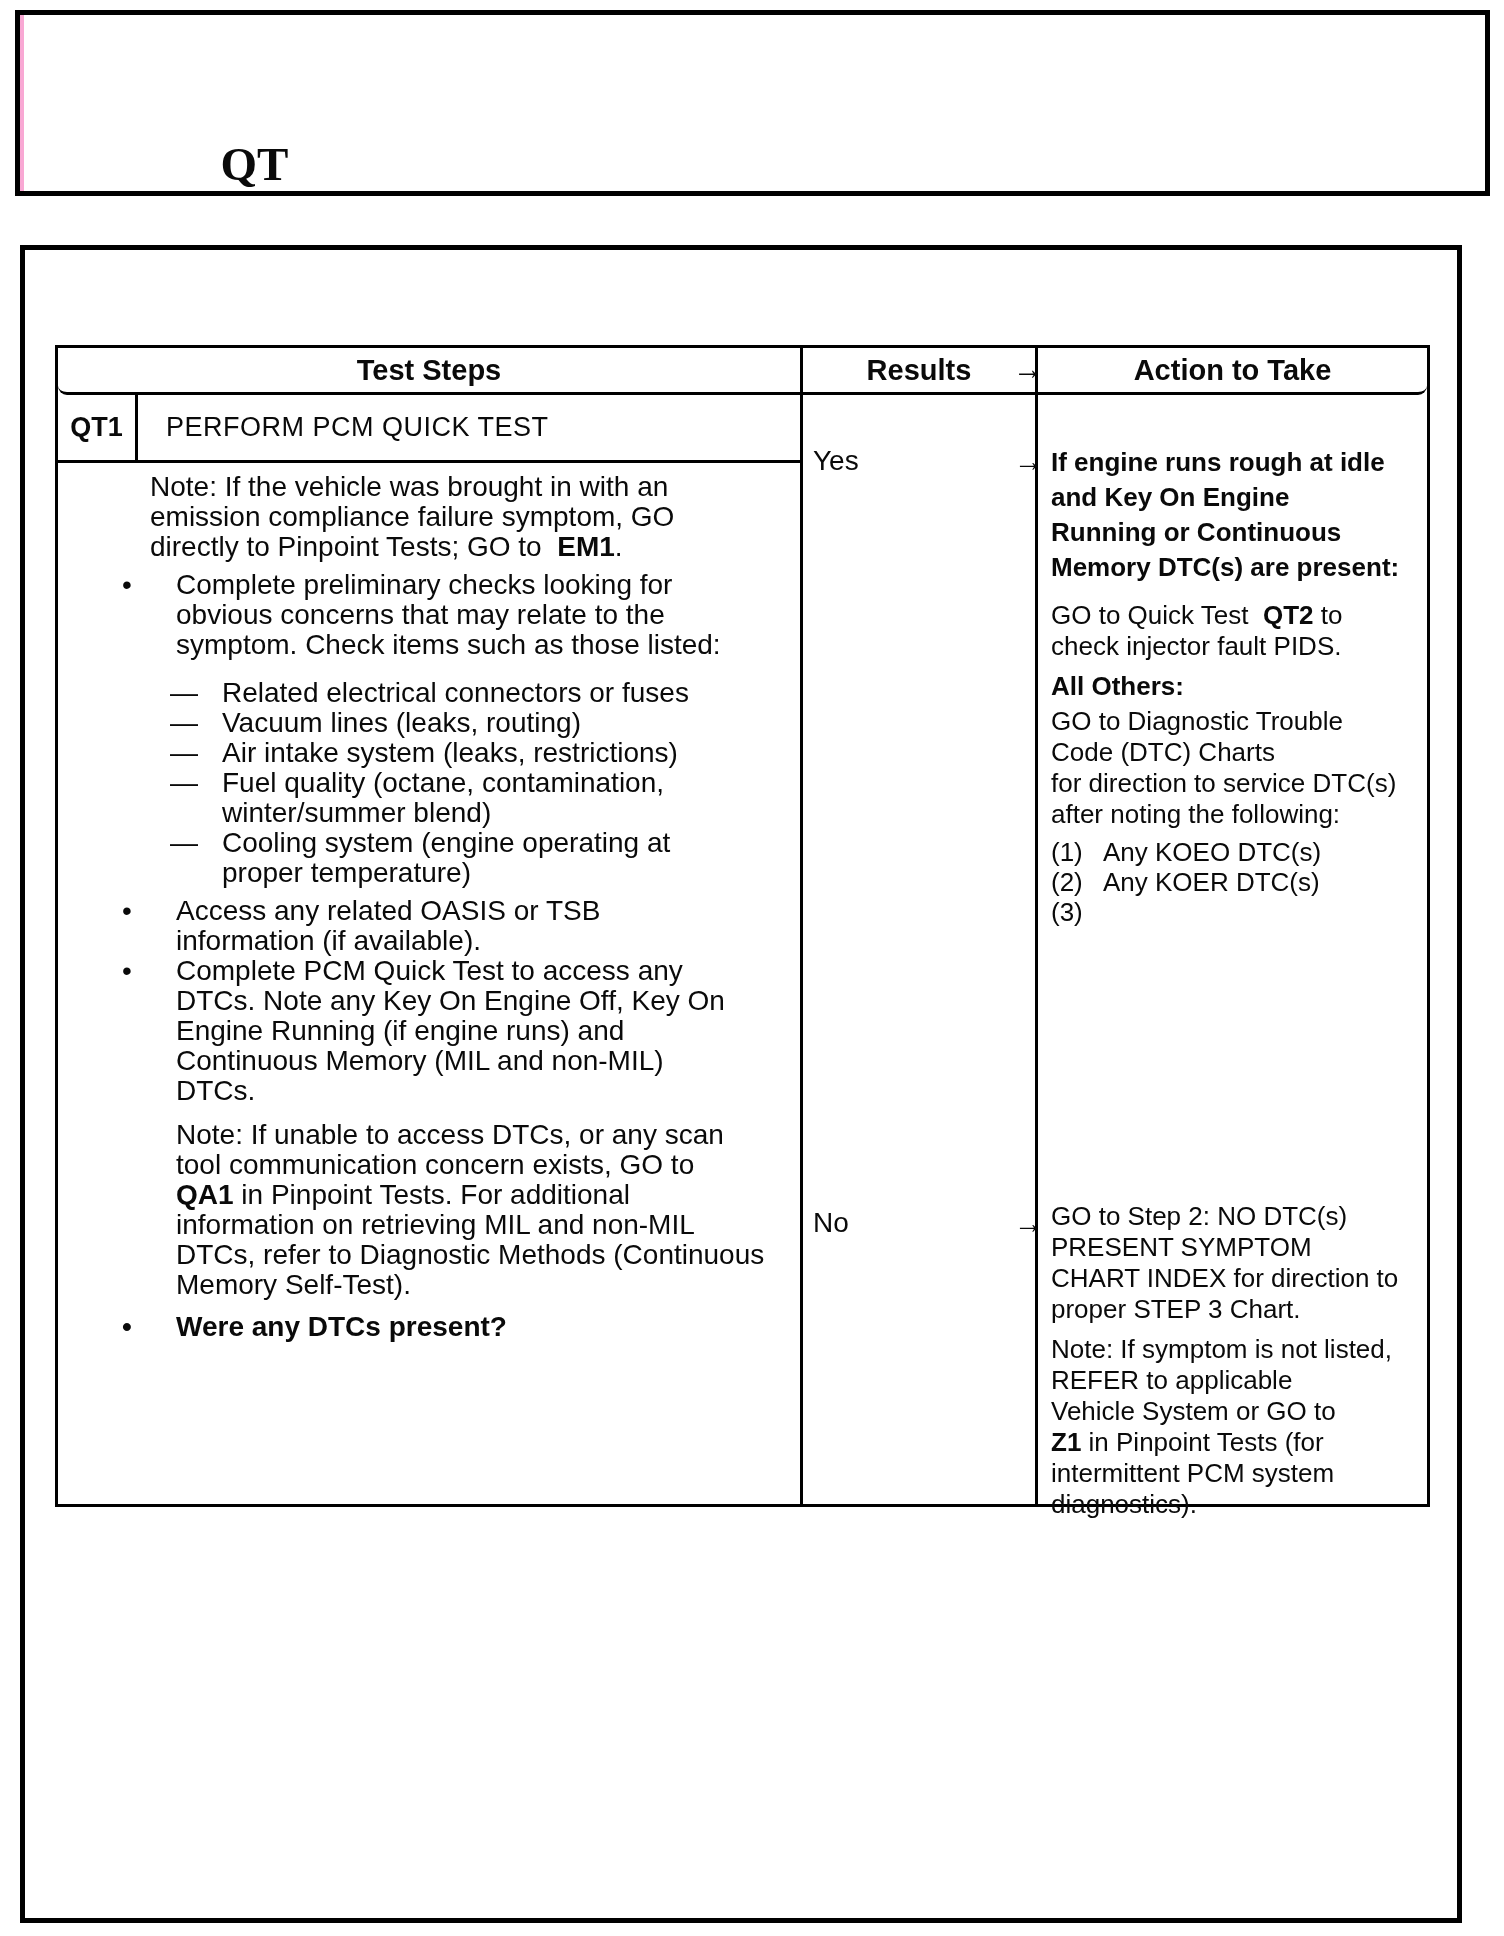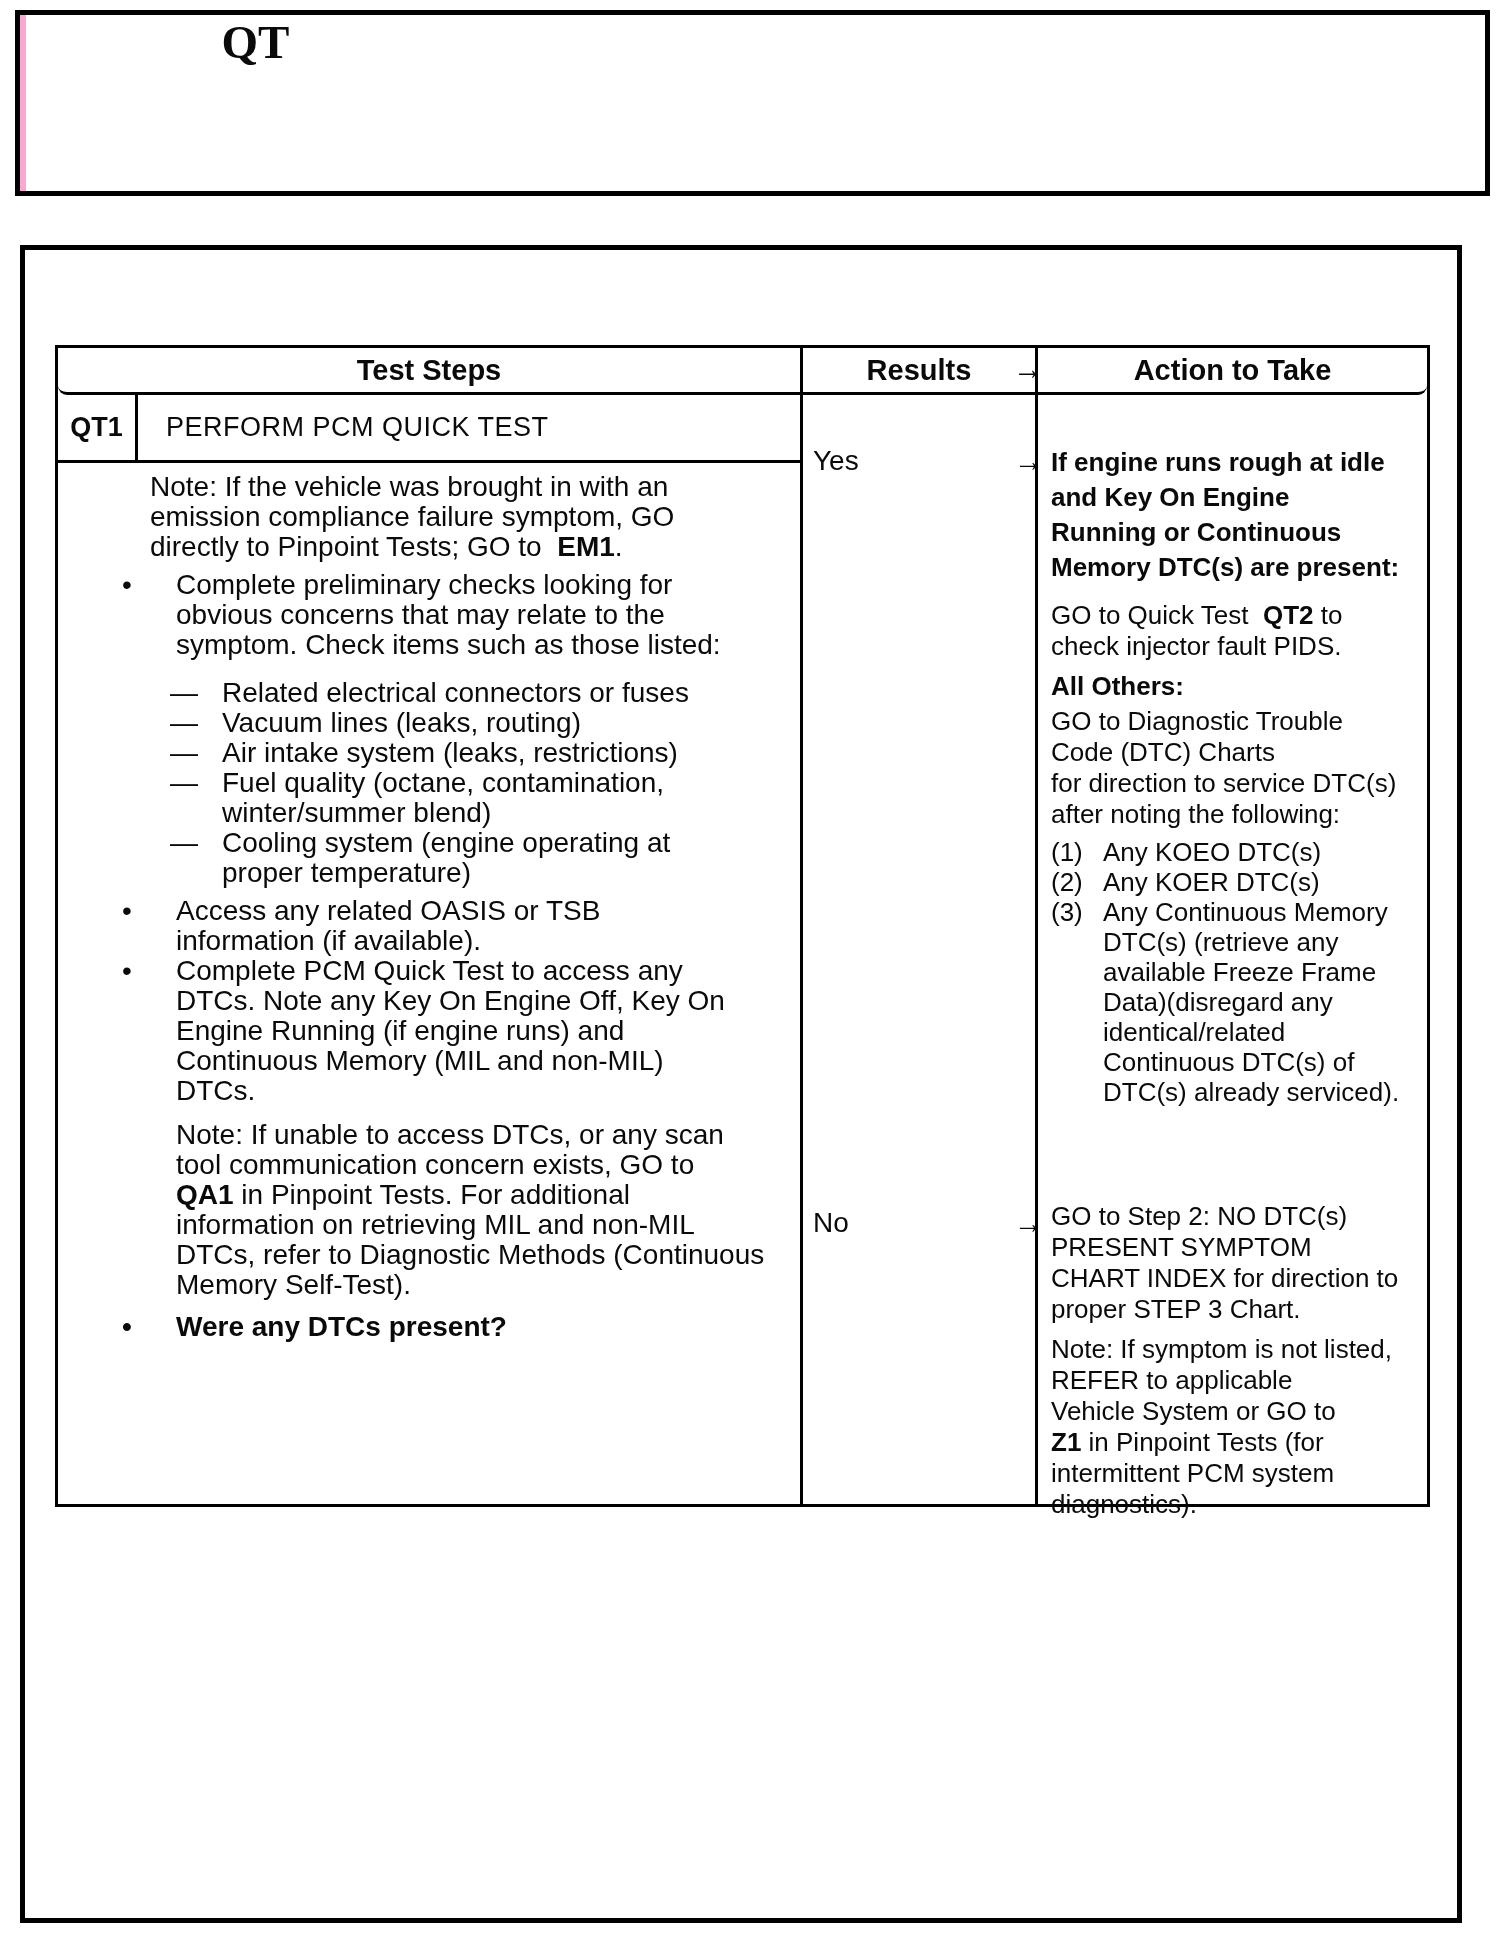--- a/index.html
+++ b/index.html
@@ -4,21 +4,21 @@
 <style>
   * { margin:0; padding:0; box-sizing:border-box; }
   html,body { background:#fff; }
   body { font-family:"Liberation Sans", sans-serif; color:#0a0a0a; }
   .page { position:relative; width:1504px; height:1936px; background:#ffffff; overflow:hidden; }
 
   
   .title-box { position:absolute; left:15px; top:10px; width:1475px; height:186px;
                border:5px solid #000; display:flex; }
   .title-left { flex:1 1 auto; display:flex; align-items:center; padding-left:52px; }
-  .title-right { flex:0 0 418px; border-left:6px solid #f9a8d4; display:flex; align-items:flex-start; justify-content:center;padding-left:47px; }
+  .title-right { flex:0 0 418px; border-left:4px solid #f9a8d4; display:flex; align-items:flex-end; justify-content:center;padding-left:47px; }
   .doc-title { font-family:"Liberation Serif", serif; font-weight:bold; font-size:49px; letter-spacing:1px; }
   .doc-code  { font-family:"Liberation Serif", serif; font-weight:bold; font-size:47px; }
 
   
   .outer-box { position:absolute; left:20px; top:245px; width:1442px; height:1678px;
                border:5px solid #000; background:#fff; }
 
   
   .qt-table { position:absolute; left:30px; top:95px; width:1375px; height:1162px;
               border:3px solid #000; display:flex; flex-direction:column; }
@@ -196,27 +196,20 @@
               <div class="numitem">
                 <span class="num">(1)</span>
                 <span class="li-text">Any KOEO DTC(s)</span>
               </div>
               <div class="numitem">
                 <span class="num">(2)</span>
                 <span class="li-text">Any KOER DTC(s)</span>
               </div>
               <div class="numitem">
                 <span class="num">(3)</span>
-                <span class="li-text">Any Continuous Memory
-DTC(s) (retrieve any
-available Freeze Frame
-Data)(disregard any
-identical/related
-Continuous DTC(s) of
-DTC(s) already serviced).</span>
               </div>
             </div>
           </div>
 
           <div class="no-action">
             <div class="ap">GO to Step 2: NO DTC(s)
 PRESENT SYMPTOM
 CHART INDEX for direction to
 proper STEP 3 Chart.</div>
             <div class="ap"><span>Note: If symptom is not listed,

